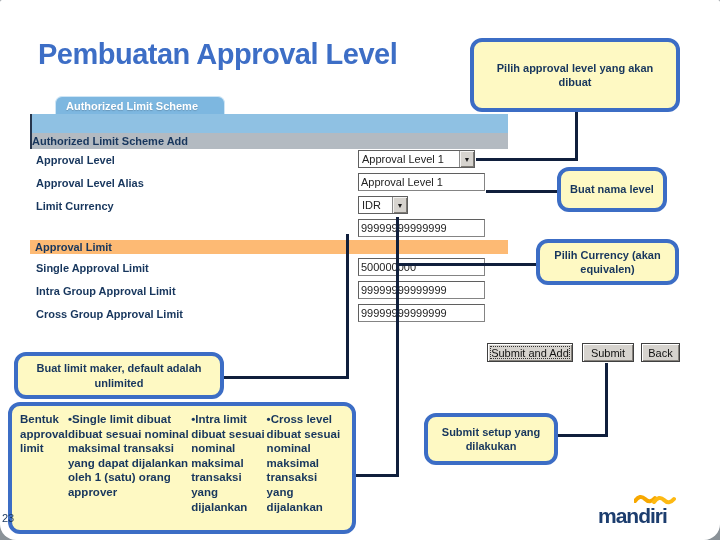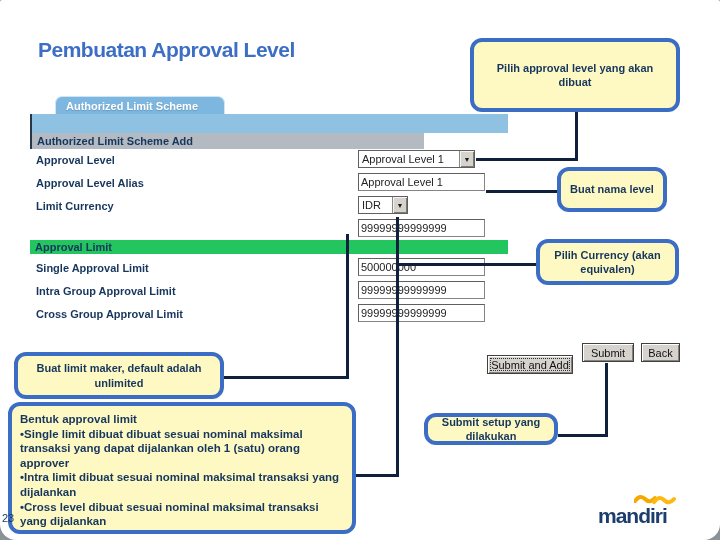--- a/index.html
+++ b/index.html
@@ -10,50 +10,50 @@
     overflow:hidden;
   }
   .slide {
     position:relative; width:720px; height:540px;
     background:#ffffff;
     border-radius:2px 2px 16px 16px;
     overflow:hidden;
   }
   .slide-title {
     position:absolute; left:38px; top:38px;
-    font-size:21px; font-weight:bold; color:#3d6ec6;
+    font-size:29px; font-weight:bold; color:#3d6ec6;
     letter-spacing:-0.5px;
   }
   
   .tab {
     position:absolute; left:55px; top:96px; width:170px; height:18px;
     background:#7db7e0; border:1px solid #cfe6f6; border-bottom:none;
     border-radius:7px 7px 0 0;
     color:#ffffff; font-size:11px; font-weight:bold;
     display:flex; align-items:center; padding-left:10px;
     text-shadow:0 1px 1px rgba(90,130,160,.6);
   }
   .band {
     position:absolute; left:30px; top:114px; width:478px; height:19px;
     background:#8fc1e3; border-left:2px solid #27364d;
   }
   .section-bar {
-    position:absolute; left:30px; top:133px; width:394px; height:16px;
+    position:absolute; left:30px; top:133px; width:478px; height:16px;
     background:#b3bac1; border-left:2px solid #27364d;
     color:#17365d; font-size:11px; font-weight:bold;
-    display:flex; align-items:center; padding-left:5px;
+    display:flex; align-items:center; 
   }
   .form-row-label {
     position:absolute; left:36px; width:300px; height:16px;
     color:#17365d; font-size:11px; font-weight:bold;
     display:flex; align-items:center;
   }
   .sub-section-bar {
     position:absolute; left:30px; top:240px; width:478px; height:14px;
-    background:#22c55e;
+    background:#fdba74;
     color:#17365d; font-size:11px; font-weight:bold;
     display:flex; align-items:center; padding-left:5px;
   }
   .win-input {
     position:absolute; left:358px; width:127px; height:18px;
     background:#ffffff; border:1px solid #848484;
     border-top:1px solid #5f5f5f; border-left:1px solid #5f5f5f;
     font-family:"Liberation Sans", sans-serif;
     font-size:11px; color:#222; padding:0 2px;
   }
@@ -85,21 +85,21 @@
     position:absolute; background:#fef9c3;
     border:4px solid #3c6dc5; border-radius:12px;
     color:#17365d; font-weight:bold; font-size:11px;
     display:flex; align-items:center; justify-content:center;
     text-align:center; padding:4px 8px; line-height:1.3;
   }
   .callout.big {
     align-items:flex-start; justify-content:flex-start;
     text-align:left; padding:6px 8px;
     font-size:11.5px; line-height:1.27;
-    flex-direction:column;
+    flex-direction:row;
   }
   
   .line { position:absolute; background:#101f3c; }
   .h3 { height:3px; } .w3 { width:3px; }
   
   .page-num {
     position:absolute; left:2px; top:512px;
     font-size:11px; color:#17365d;
   }
   .logo { position:absolute; left:598px; top:492px; width:78px; height:38px; }
@@ -141,21 +141,21 @@
 
   <div class="form-row-label" style="top:260px;">Single Approval Limit</div>
   <input class="win-input" style="top: 258px;" value="500000000">
 
   <div class="form-row-label" style="top:283px;">Intra Group Approval Limit</div>
   <input class="win-input" style="top: 281px;" value="99999999999999">
 
   <div class="form-row-label" style="top:306px;">Cross Group Approval Limit</div>
   <input class="win-input" style="top: 304px;" value="99999999999999">
 
-  <button class="win-btn focused" style="left:487px; top:355px; width:86px;">Submit and Add</button>
+  <button class="win-btn focused" style="left:487px; top:343px; width:86px;">Submit and Add</button>
   <button class="win-btn" style="left:582px; top:343px; width:52px;">Submit</button>
   <button class="win-btn" style="left:641px; top:343px; width:39px;">Back</button>
 
   <div class="line w3" style="left:575px; top:110px; height:51px;"></div>
   <div class="line h3" style="left:476px; top:158px; width:102px;"></div>
   <div class="line h3" style="left:486px; top:190px; width:72px;"></div>
   <div class="line w3" style="left:396px; top:217px; height:260px;"></div>
   <div class="line h3" style="left:398px; top:263px; width:150px;"></div>
   <div class="line h3" style="left:356px; top:474px; width:43px;"></div>
   <div class="line w3" style="left:346px; top:234px; height:145px;"></div>
@@ -171,21 +171,21 @@
 
   <div class="callout" style="left:14px; top:352px; width:210px; height:47px;">Buat limit maker, default adalah unlimited</div>
 
   <div class="callout big" style="left:8px; top:402px; width:348px; height:132px;">
     <div>Bentuk approval limit</div>
     <div>•Single limit dibuat dibuat sesuai nominal maksimal transaksi yang  dapat dijalankan oleh 1 (satu) orang approver</div>
     <div>•Intra limit dibuat sesuai nominal maksimal transaksi yang dijalankan</div>
     <div>•Cross level dibuat sesuai nominal maksimal transaksi yang dijalankan</div>
   </div>
 
-  <div class="callout" style="left:424px; top:413px; width:134px; height:32px;">Submit setup yang dilakukan</div>
+  <div class="callout" style="left:424px; top:413px; width:134px; height:52px;">Submit setup yang dilakukan</div>
 
   <div class="page-num">23</div>
 
   <div class="logo">
     <svg class="logo-wave" width="42" height="14" viewBox="0 0 42 14">
       <path d="M1 9 Q6 2 11 7 Q16 12 21 6" fill="none" stroke="#f7a800" stroke-width="4" stroke-linecap="round"></path>
       <path d="M20 10 Q25 3 30 8 Q35 13 40 7" fill="none" stroke="#fdb913" stroke-width="4" stroke-linecap="round"></path>
     </svg>
     <div class="logo-text">mandiri</div>
   </div>

